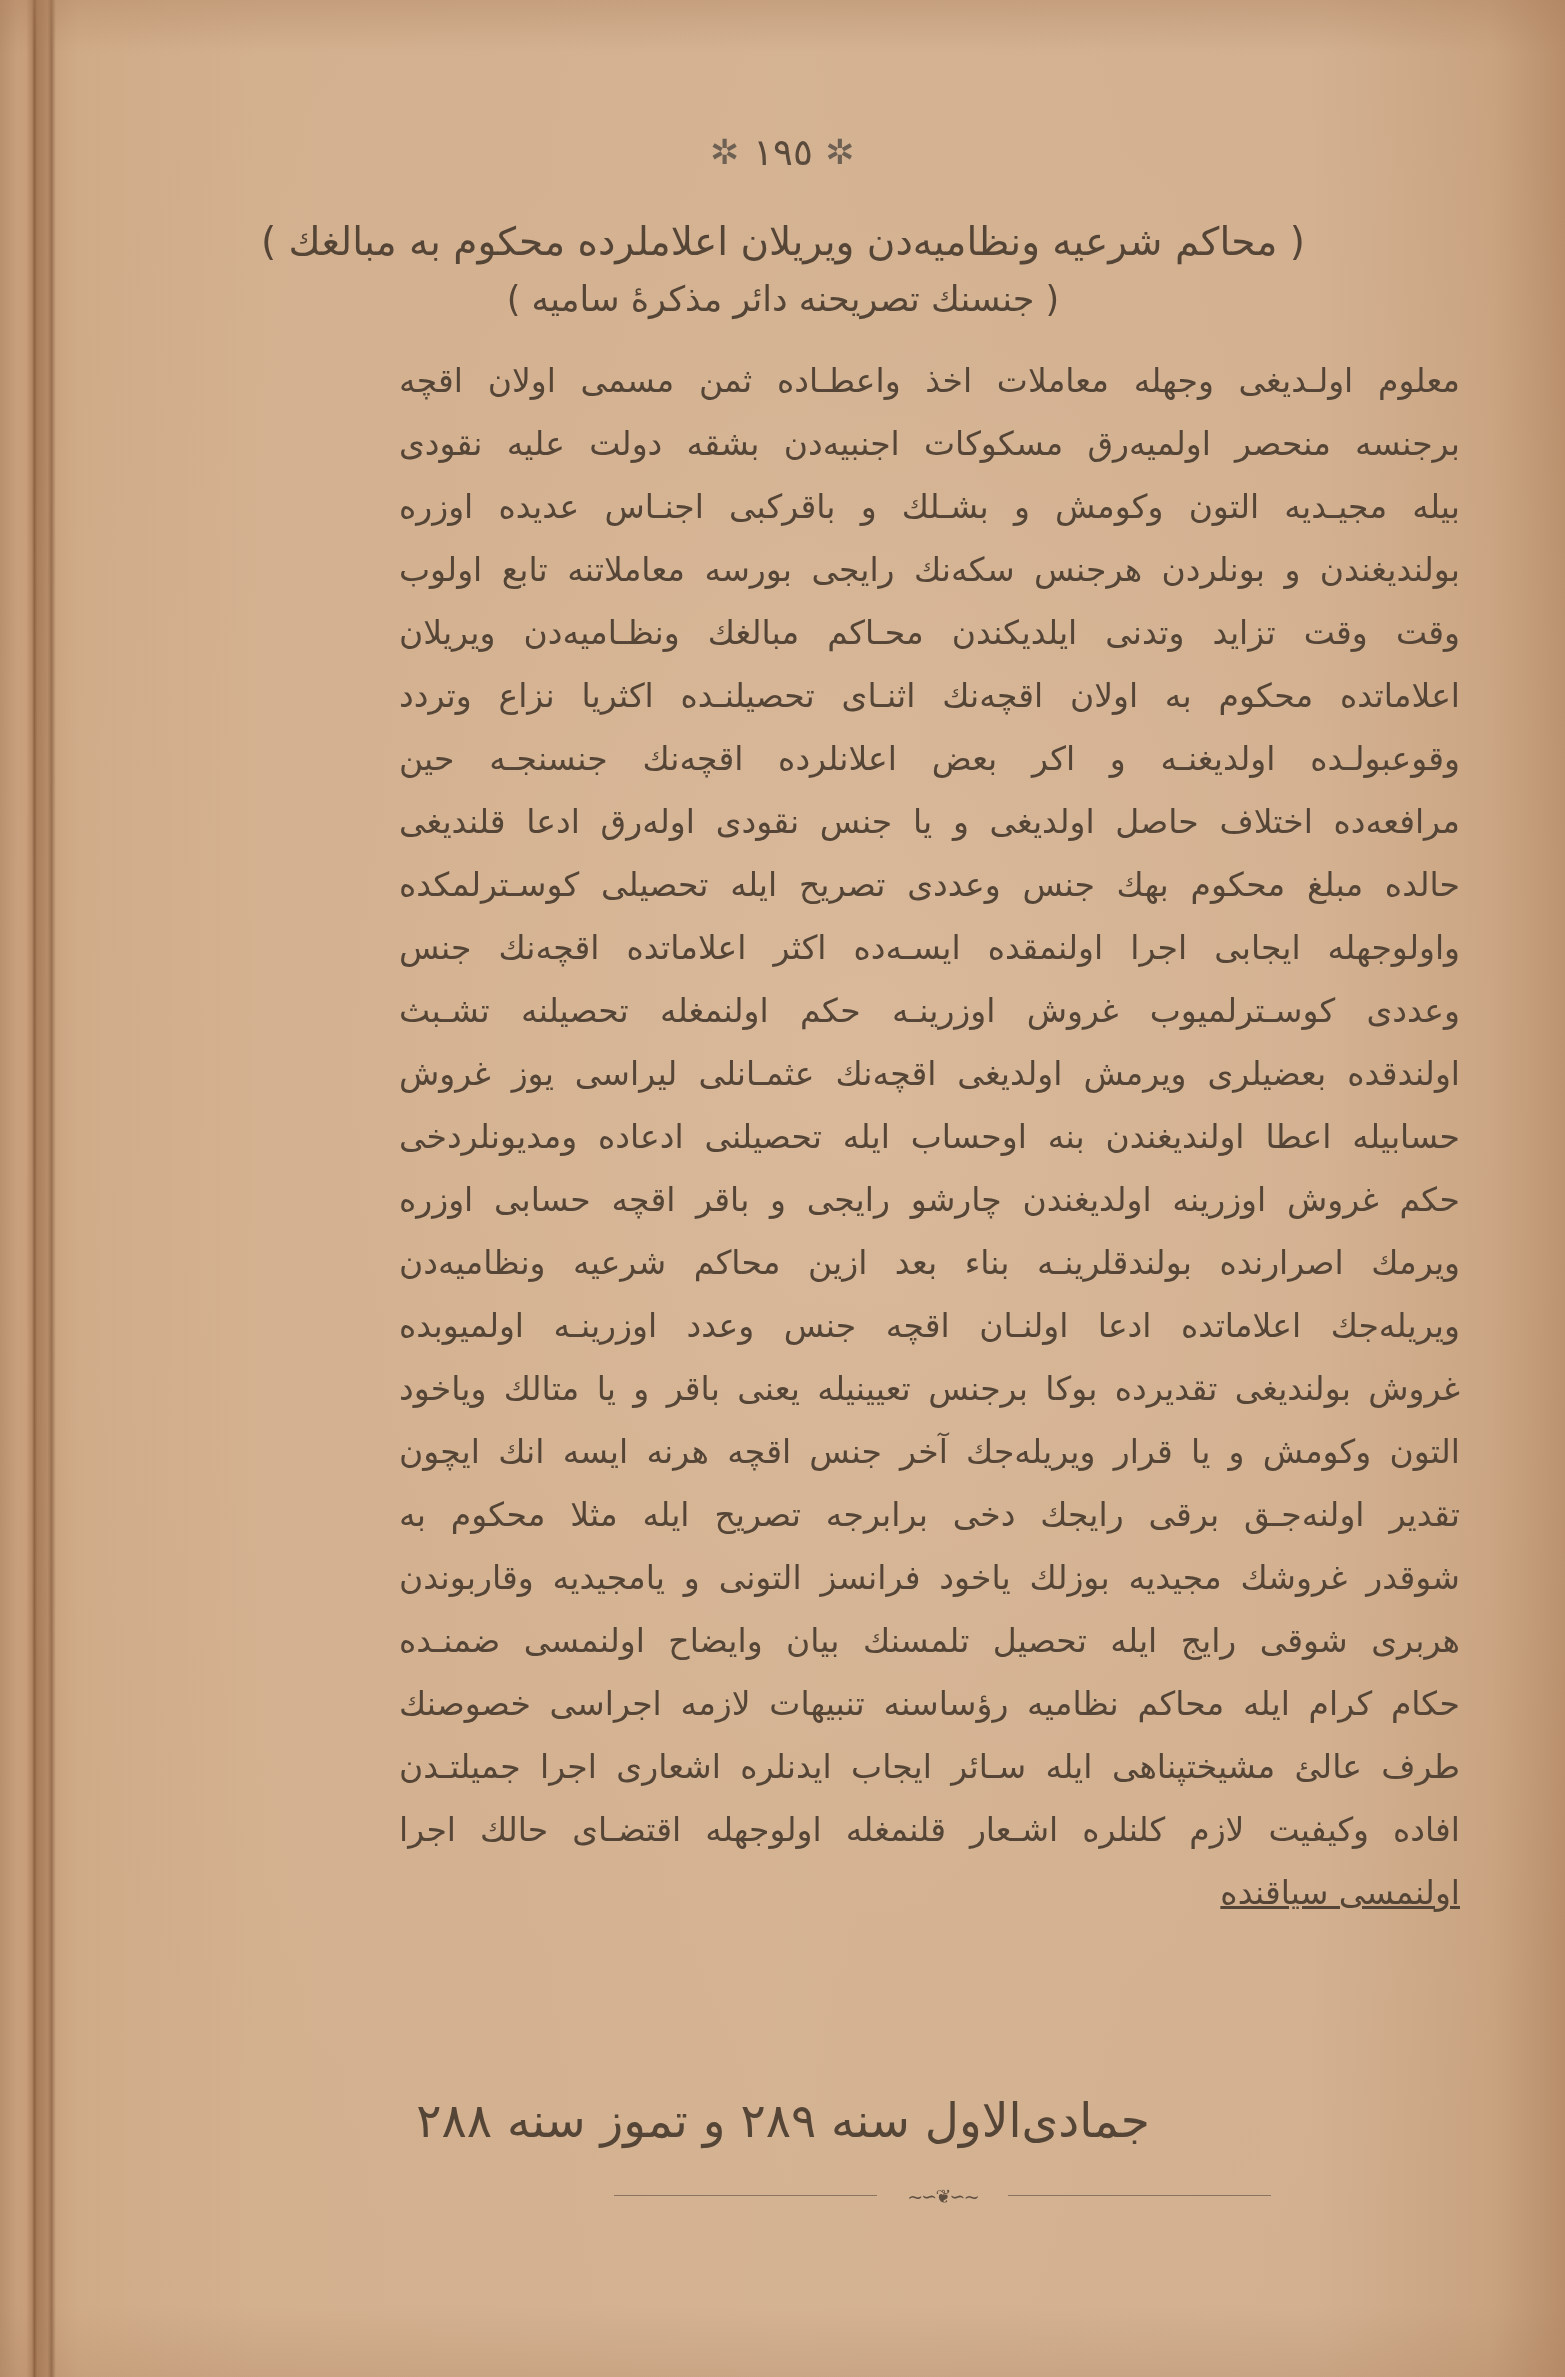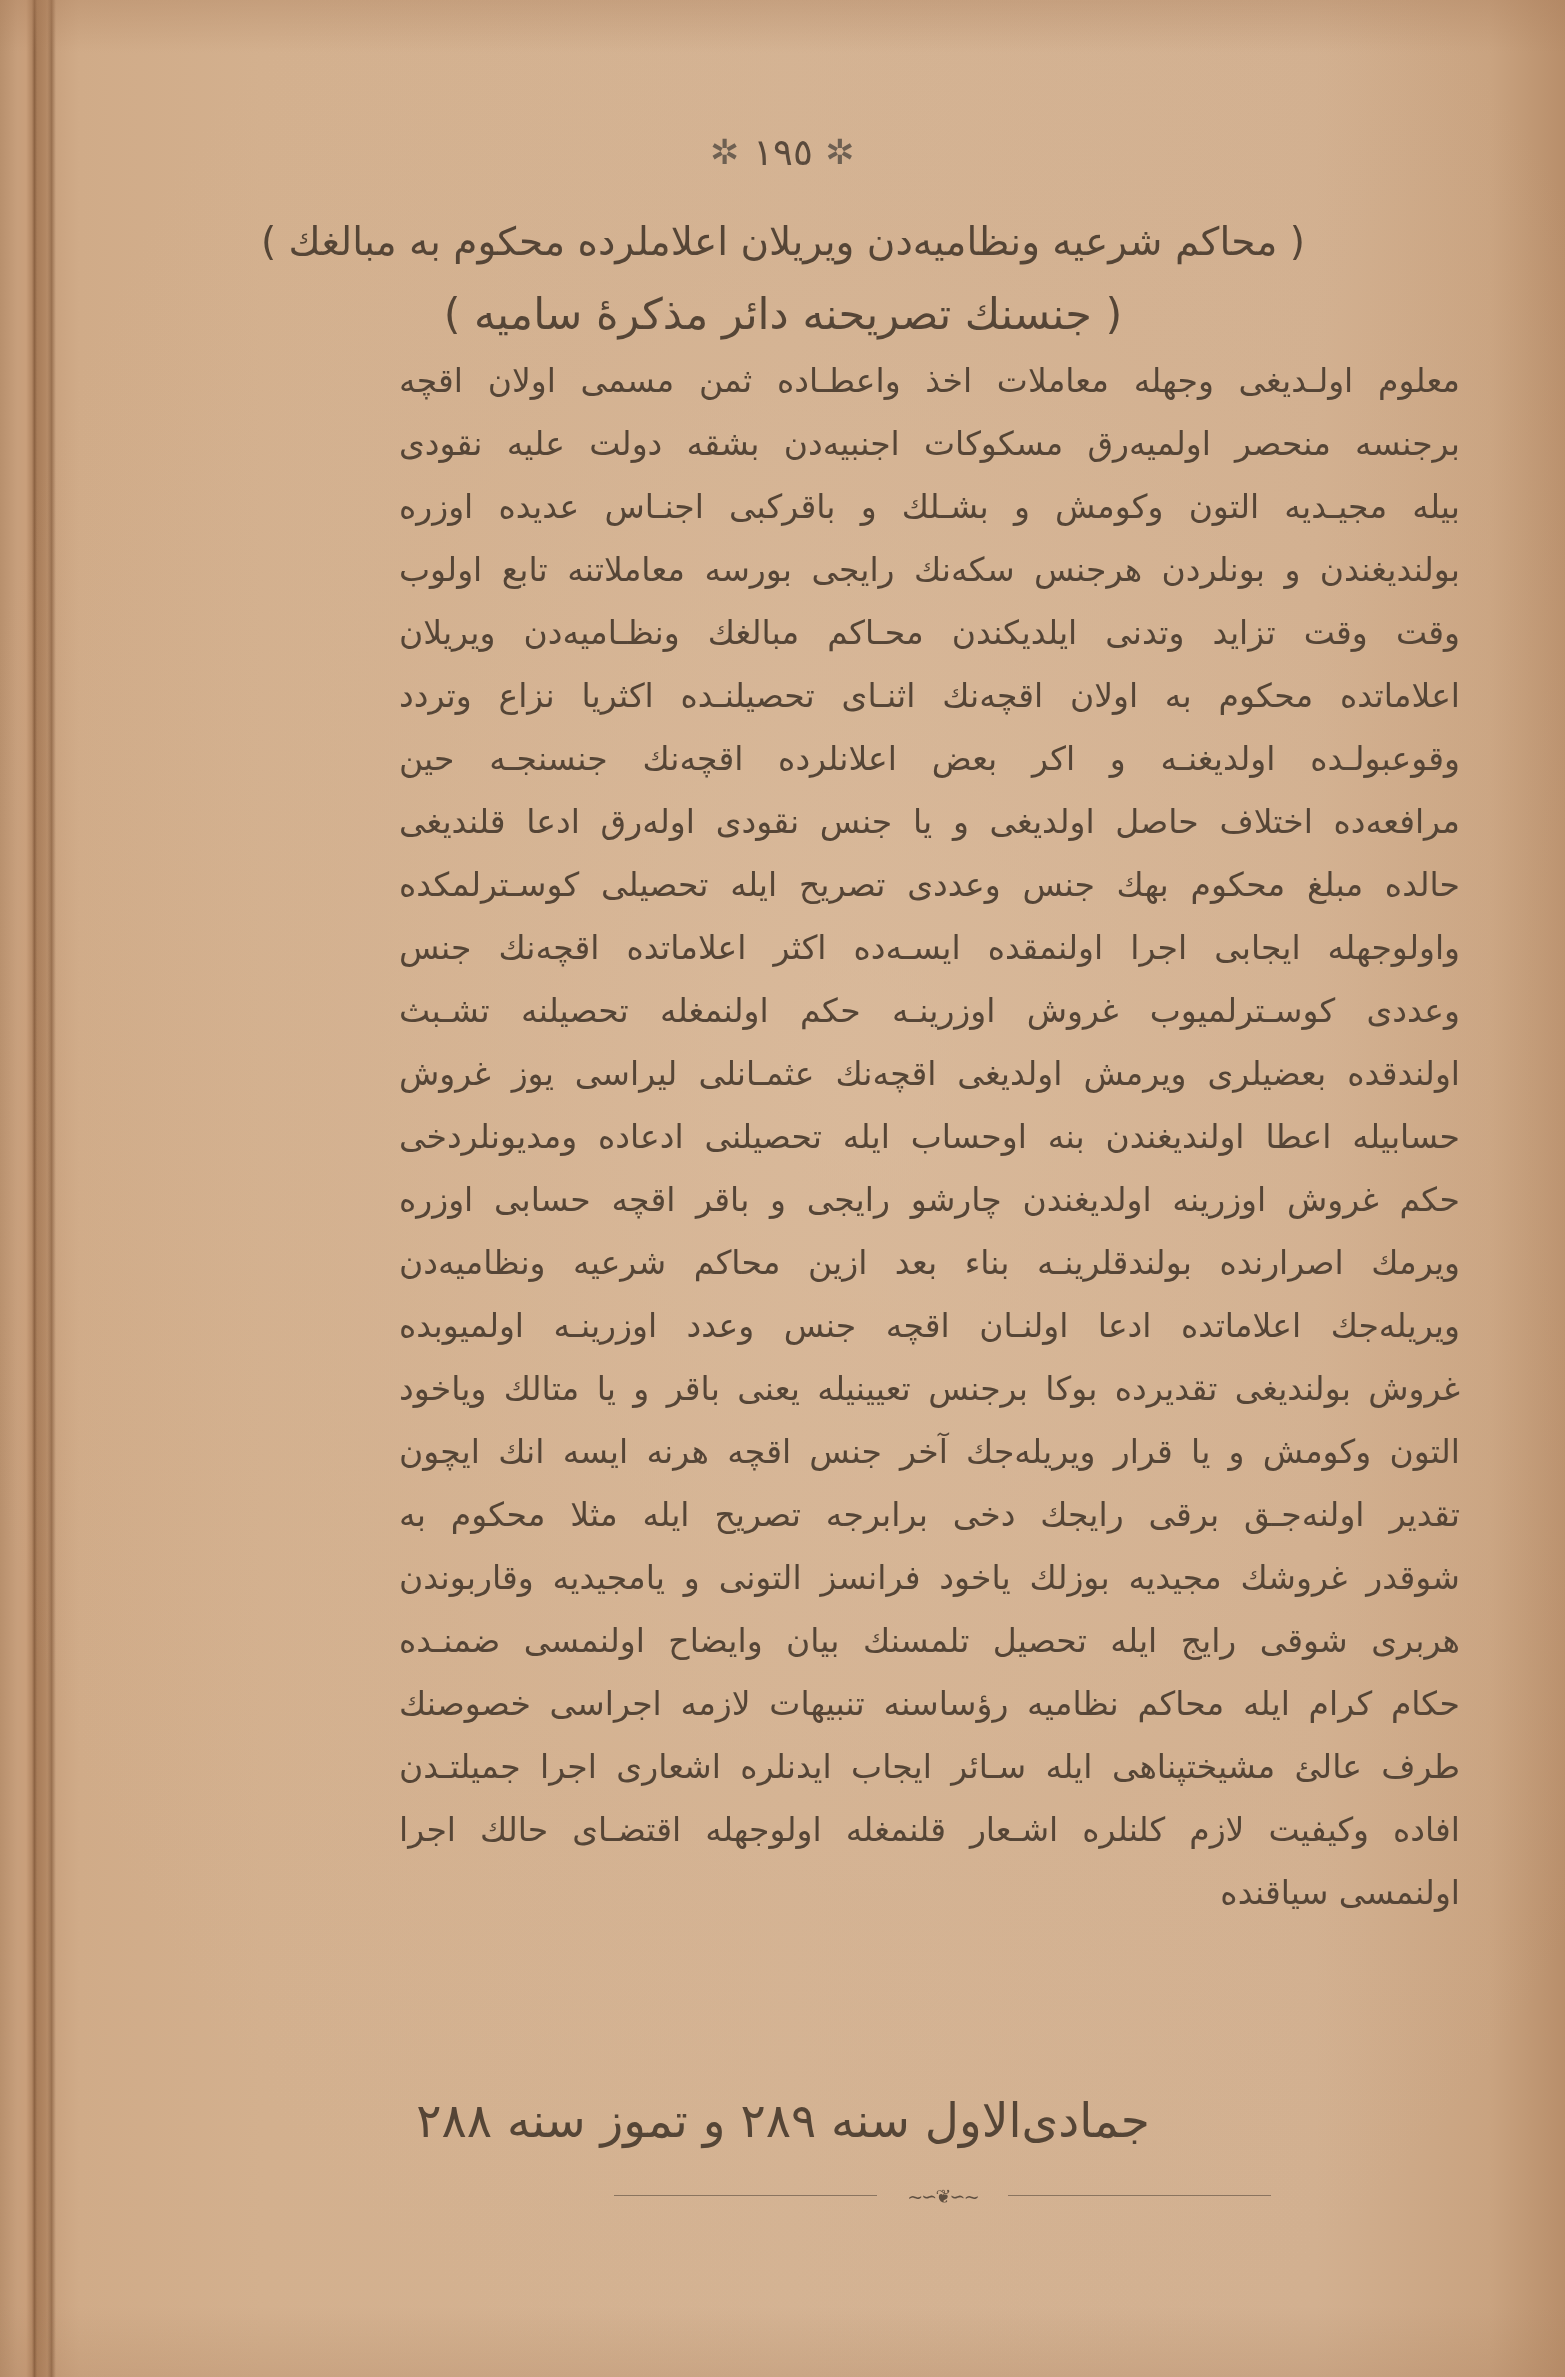--- a/index.html
+++ b/index.html
@@ -63,21 +63,21 @@
     }
     .title-line {
       position: absolute;
       left: 0; width: 1566px;
       text-align: center;
       direction: rtl;
       color: #554536;
       font-family: "DejaVu Sans", sans-serif;
     }
     .title-1 { top: 203px; font-size: 39px; margin-top: 16px; }
-    .title-2 { top: 289px; font-size: 43px; }
+    .title-2 { top: 279px; font-size: 35px; }
     .body-text {
       position: absolute;
       left: 399px;
       width: 1061px;
       top: 349px;
       direction: rtl;
       font-family: "DejaVu Sans", sans-serif;
       color: #554536;
       font-size: 33px;
     }
@@ -85,20 +85,21 @@
       height: 63px;
       line-height: 63px;
       text-align: justify;
       text-align-last: justify;
       white-space: nowrap;
       overflow: hidden;
     }
     .line.last {
       text-align-last: right;
       text-align: left;
+      text-decoration: underline;
     }
     .date-line {
       position: absolute;
       left: 0; width: 1566px;
       top: 2093px;
       text-align: center;
       direction: rtl;
       font-family: "DejaVu Sans", sans-serif;
       color: #554536;
       font-size: 47px;

